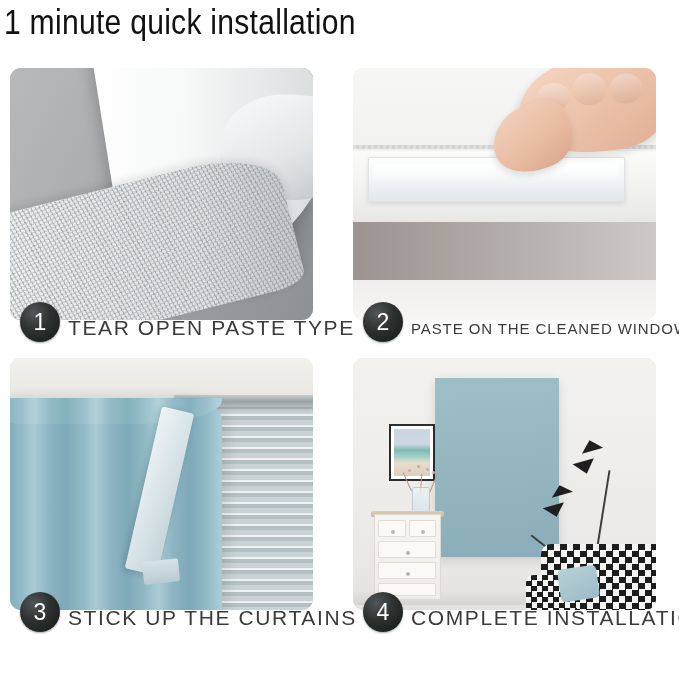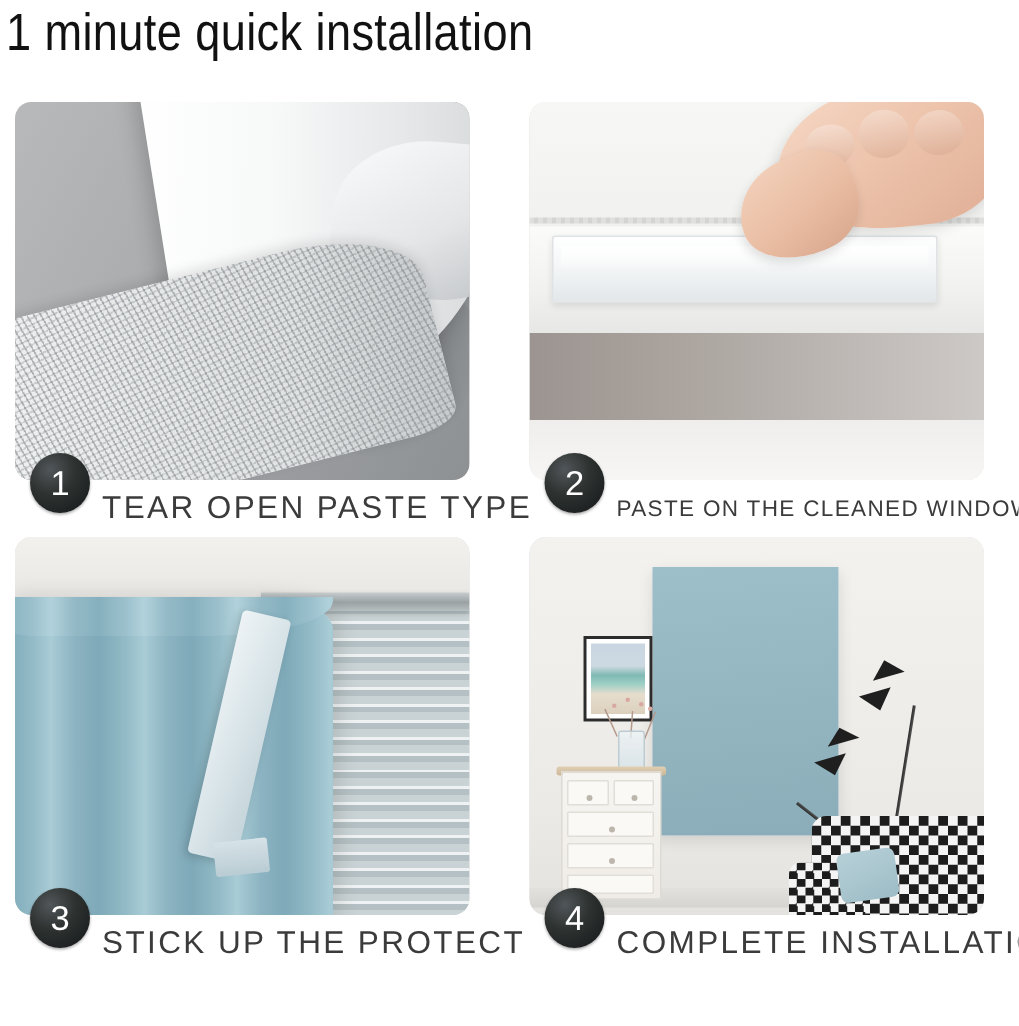--- a/index.html
+++ b/index.html
@@ -103,21 +103,21 @@
     color: #ffffff;
     font-family: "Liberation Sans Narrow", "Liberation Sans", sans-serif;
     font-size: 23px;
     font-weight: 400;
     line-height: 40px;
     text-align: center;
   }
   .caption {
     position: absolute;
     left: 58px;
-    top: 24px;
+    top: 13px;
     height: 26px;
     display: flex;
     align-items: center;
     font-family: "Liberation Sans Narrow", "Liberation Sans", sans-serif;
     font-weight: 300;
     color: #3b3b3b;
     white-space: nowrap;
   }
   .caption.big   { font-size: 21px; letter-spacing: 1.6px; }
   .caption.small { font-size: 15px; letter-spacing: 0.9px; }
@@ -449,21 +449,21 @@
       <div class="p3-blinds"></div>
       <div class="p3-rail"></div>
       <div class="p3-curtain">
         <div class="p3-curtain-top"></div>
       </div>
       <div class="p3-velcro"></div>
       <div class="p3-velcro-fold"></div>
     </div>
     <div class="caption-row">
       <div class="badge">3</div>
-      <div class="caption big">STICK UP THE PROTECT</div>
+      <div class="caption big">STICK UP THE CURTAINS</div>
     </div>
   </div>
 
   <div class="cell c4">
     <div class="photo">
       <div class="p4-bg"></div>
       <div class="p4-curtain"></div>
       <div class="p4-baseboard"></div>
 
       <div class="p4-frame">

